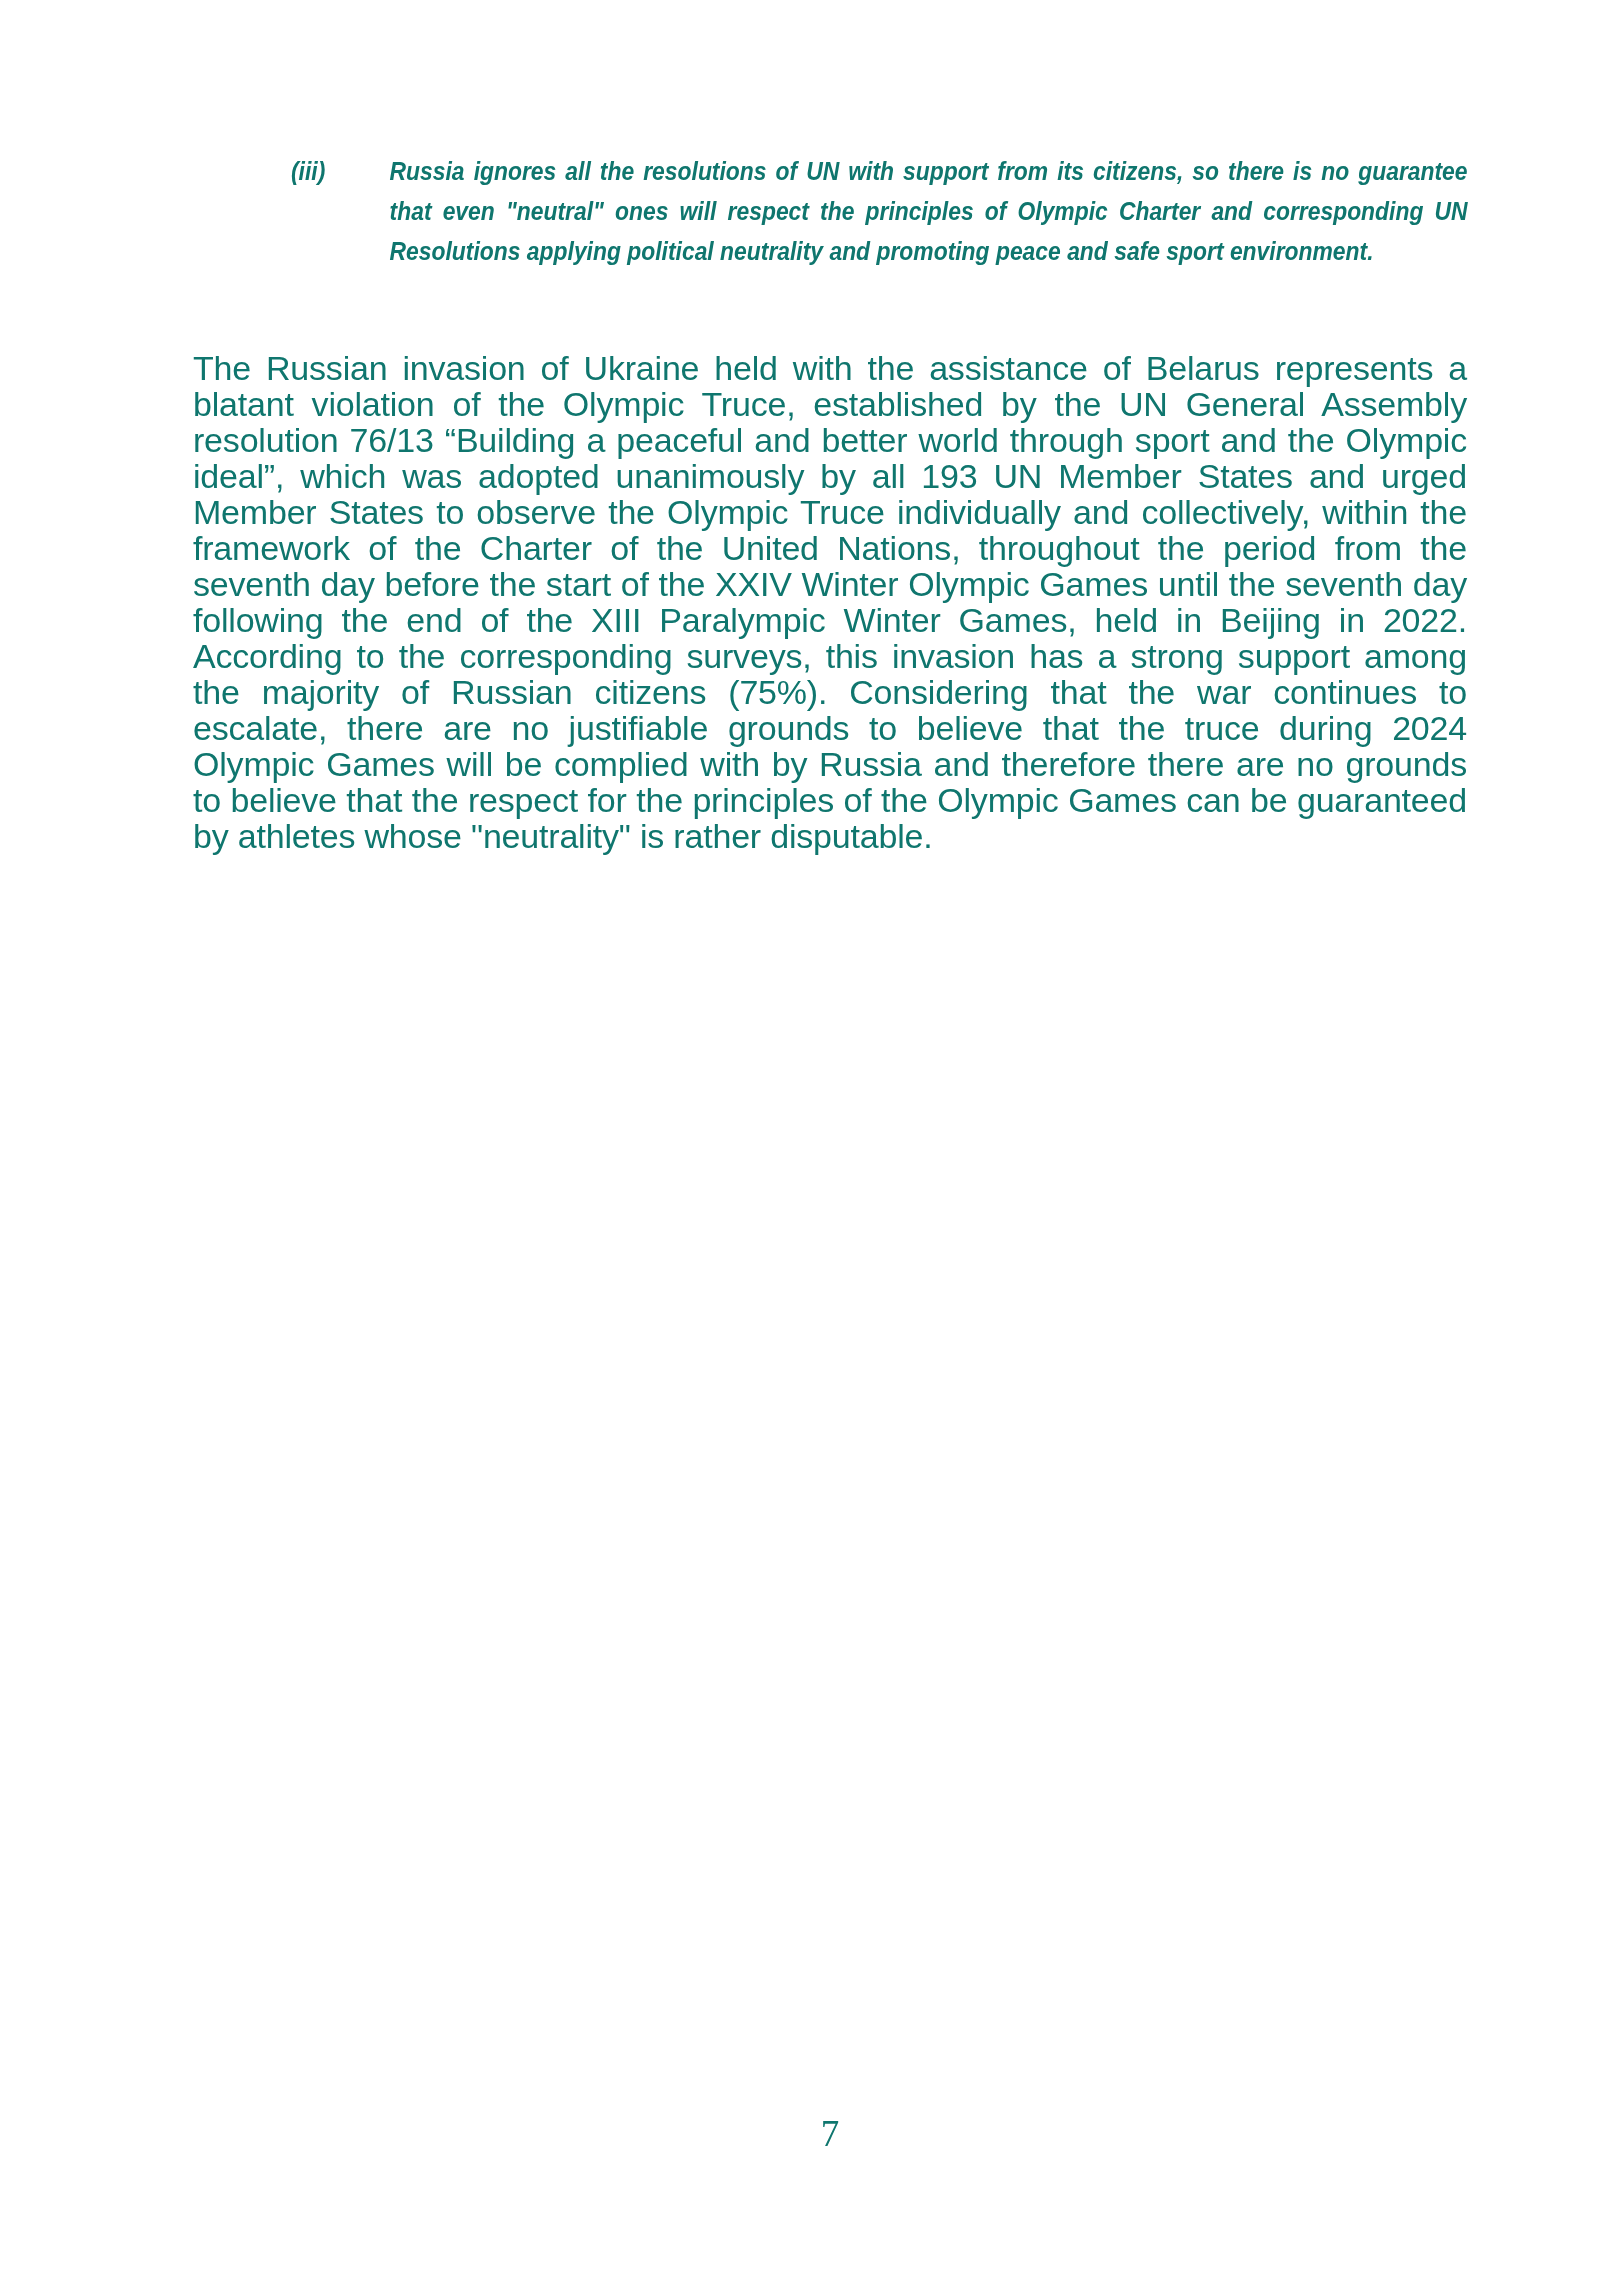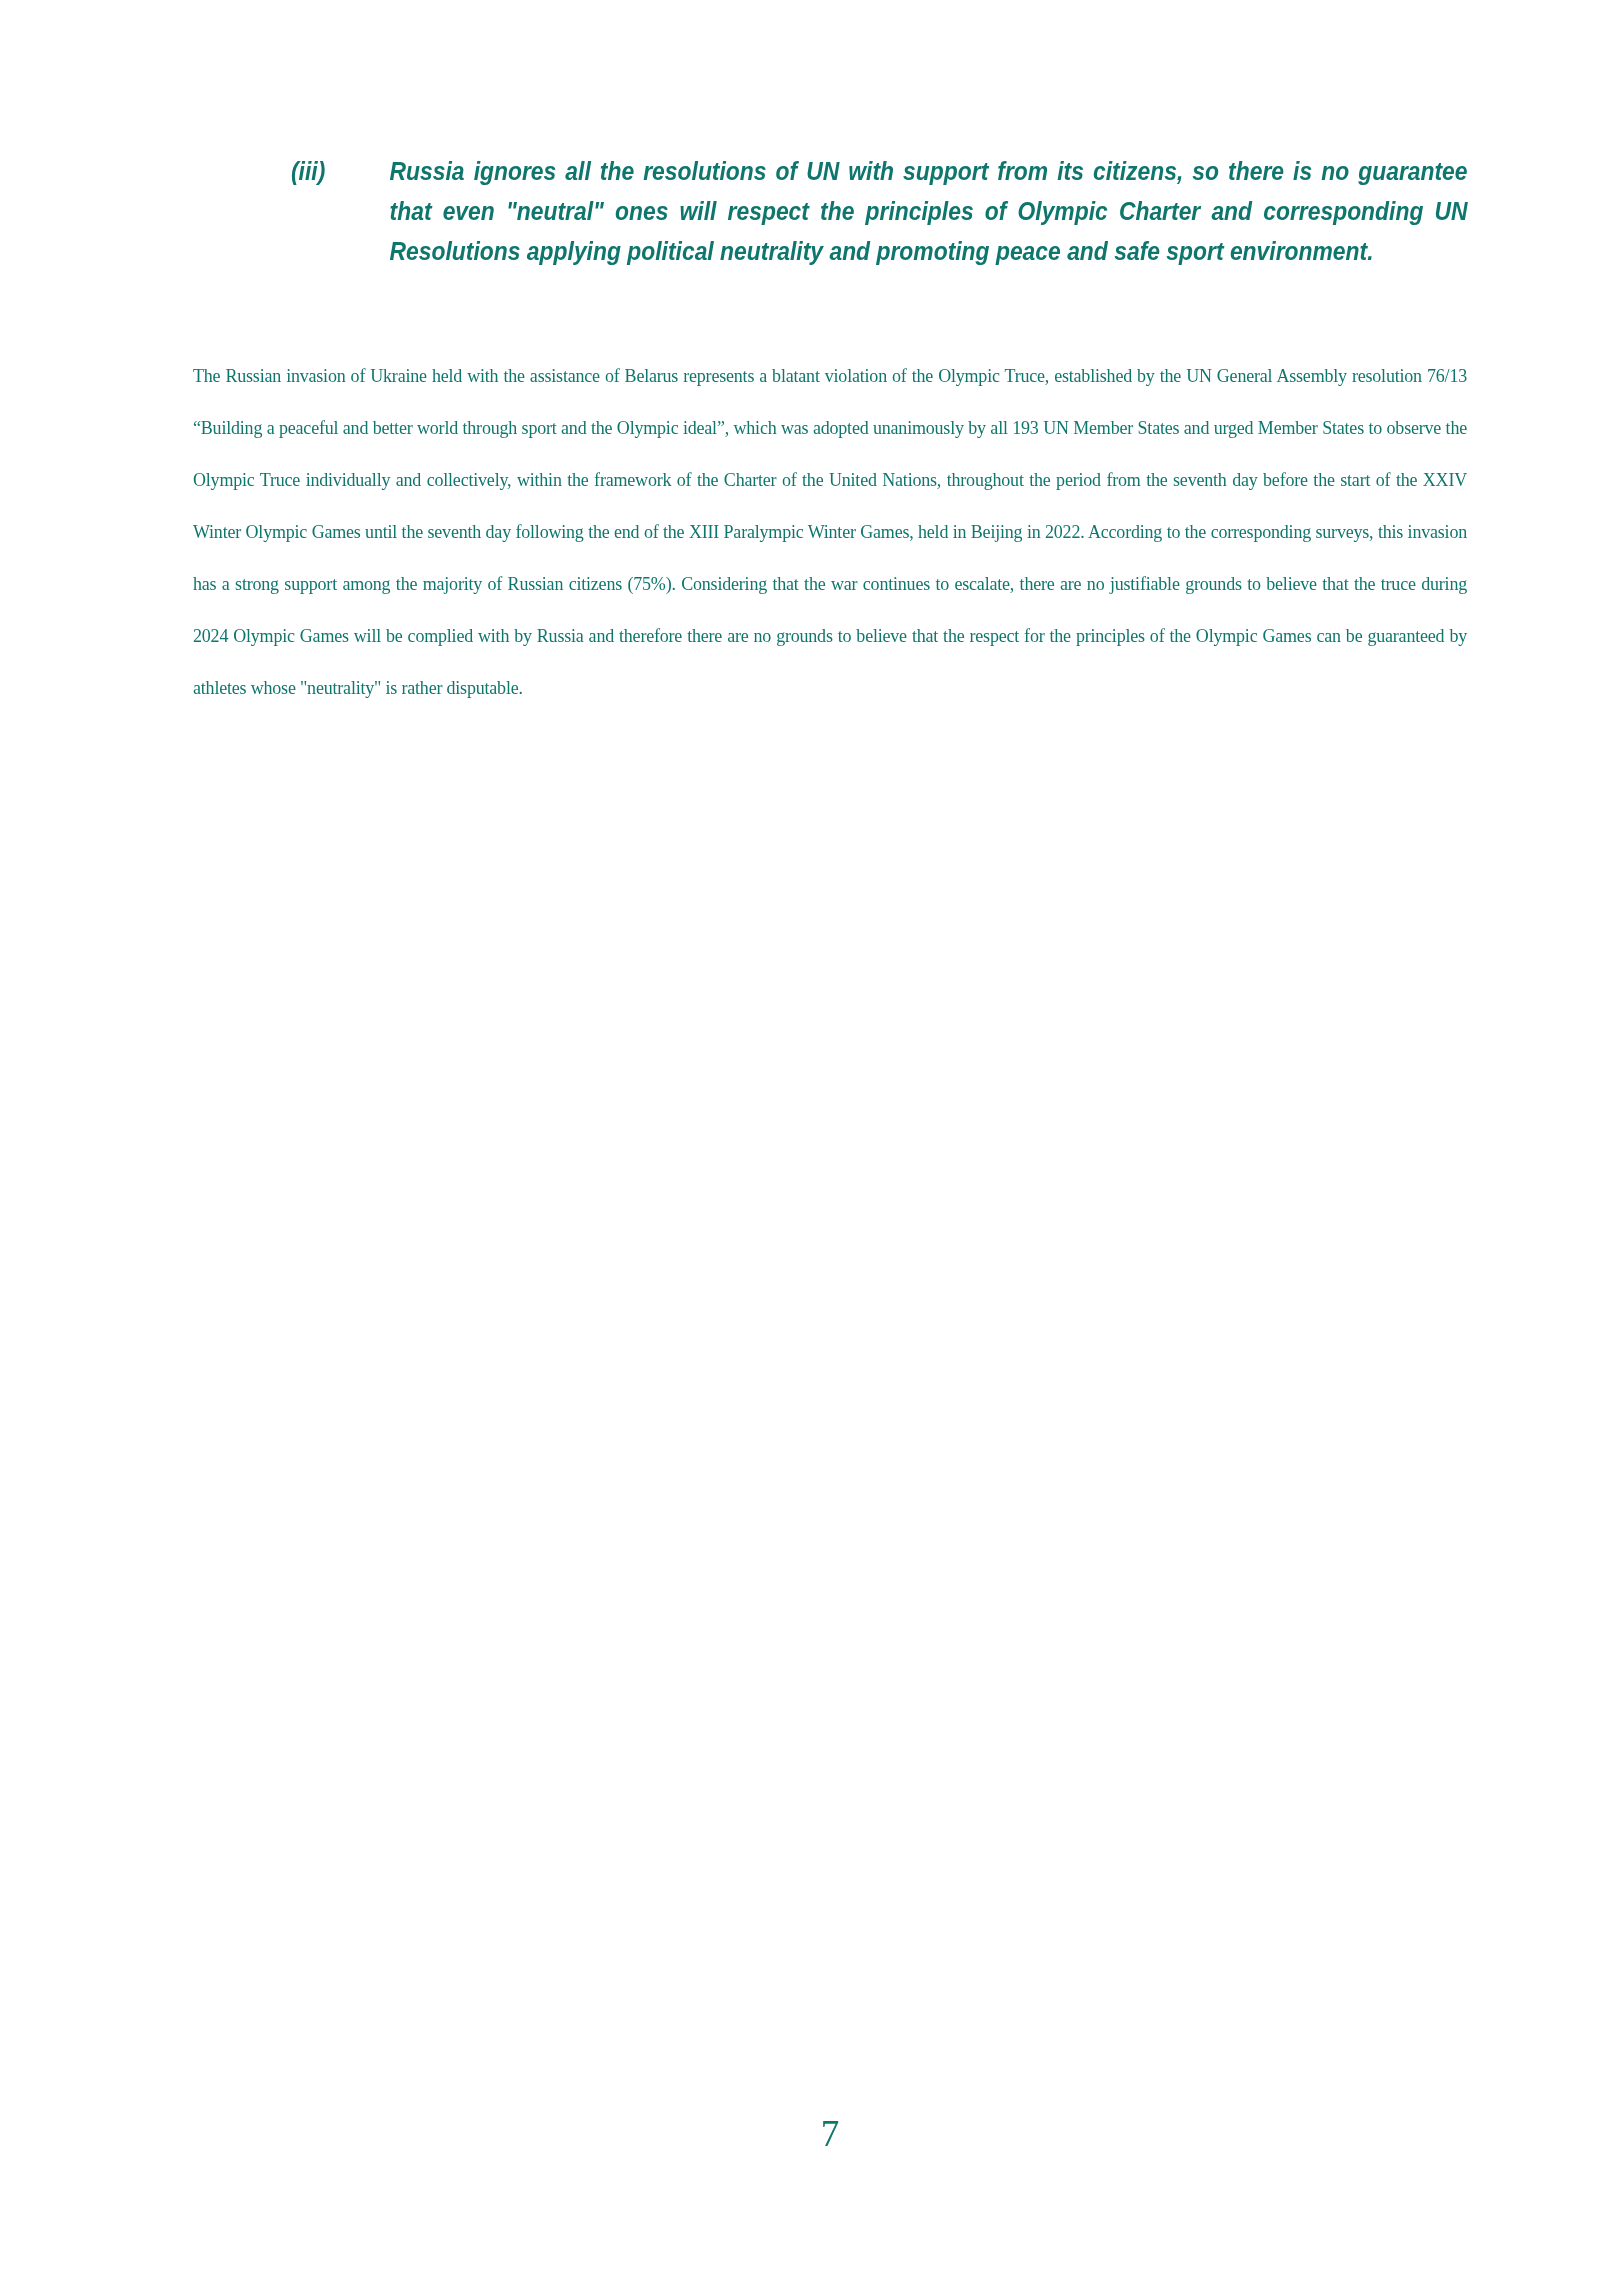--- a/index.html
+++ b/index.html
@@ -38,23 +38,23 @@
     flex: 1 1 auto;
     text-align: justify;
     text-justify: inter-word;
   }
   .body-par {
     position: absolute;
     left: 193px;
     top: 350px;
     width: 1274px;
     margin: 0;
-    font-family: Liberation Serif, serif;
-    font-size: 18px;
-    line-height: 52px;
+    font-family: Liberation Sans, sans-serif;
+    font-size: 34px;
+    line-height: 36px;
     letter-spacing: -0.2px;
     text-align: justify;
     text-justify: inter-word;
   }
   .page-number {
     position: absolute;
     left: 193px;
     top: 2113px;
     width: 1274px;
     text-align: center;

